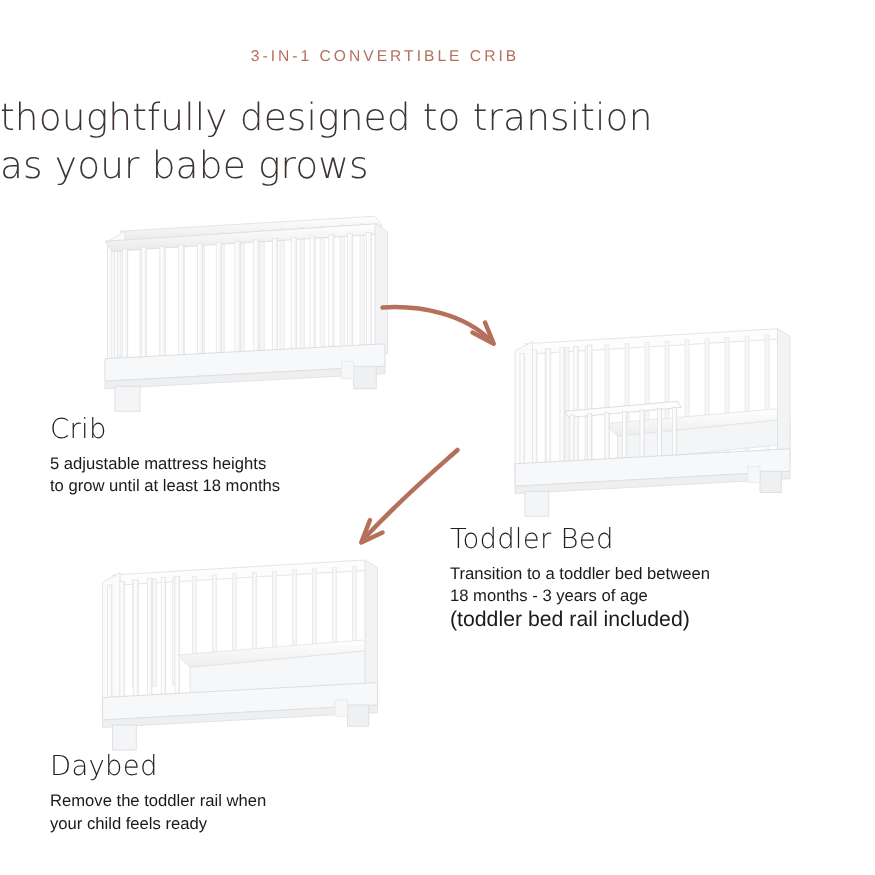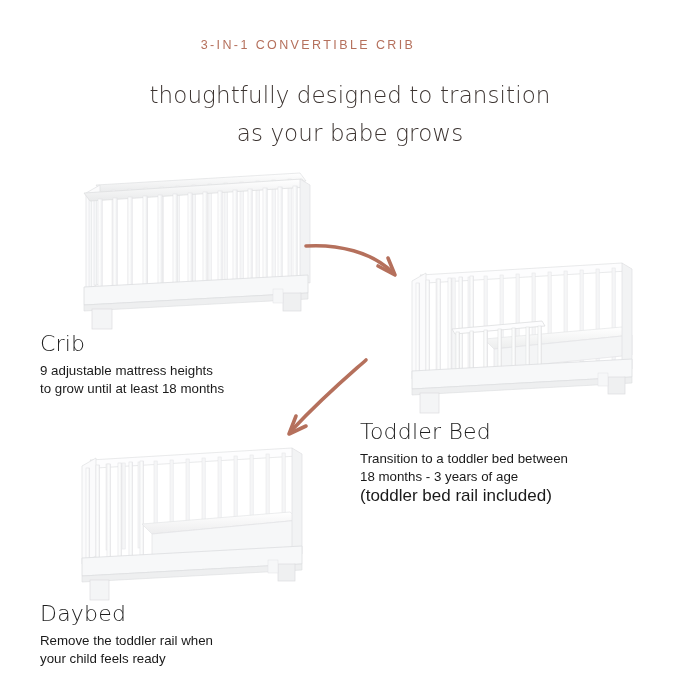--- a/index.html
+++ b/index.html
@@ -35,25 +35,25 @@
     color: #b5705c;
     font-weight: 400;
     font-family: "Liberation Sans", sans-serif;
   }
 
   .headline {
     position: absolute;
     top: 76px;
     left: 0;
     width: 700px;
-    text-align: center;
+    text-align: left;
     color: #3c3431;
     font-family: "DejaVu Sans", sans-serif;
     font-weight: 300;
-    font-size: 23px;
+    font-size: 30px;
     line-height: 38px;
     letter-spacing: 0.1px;
   }
   .headline .line2 { display: block; }
 
   
   .label-block {
     position: absolute;
   }
   .label-title {
@@ -306,21 +306,21 @@
   <div class="arrow" id="arrow-2" style="left:262px; top:356px;">
     <svg width="110" height="92" viewBox="0 0 110 92" xmlns="http://www.w3.org/2000/svg">
       <path d="M104,4 C86,20 62,40 30,74" fill="none" stroke="#b5705c" stroke-width="3.6" stroke-linecap="round"></path>
       <path d="M44,70 L27,78 L34,60" fill="none" stroke="#b5705c" stroke-width="3.6" stroke-linecap="round" stroke-linejoin="round"></path>
     </svg>
   </div>
 
   <div class="label-block" id="block-crib">
     <div class="label-title">Crib</div>
     <div class="label-desc">
-      <span>9 adjustable mattress heights</span><br>
+      <span>5 adjustable mattress heights</span><br>
       <span>to grow until at least 18 months</span>
     </div>
   </div>
 
   <div class="label-block" id="block-toddler">
     <div class="label-title">Toddler Bed</div>
     <div class="label-desc">
       <span>Transition to a toddler bed between</span><br>
       <span>18 months - 3 years of age</span>
       <span class="small">(toddler bed rail included)</span>

